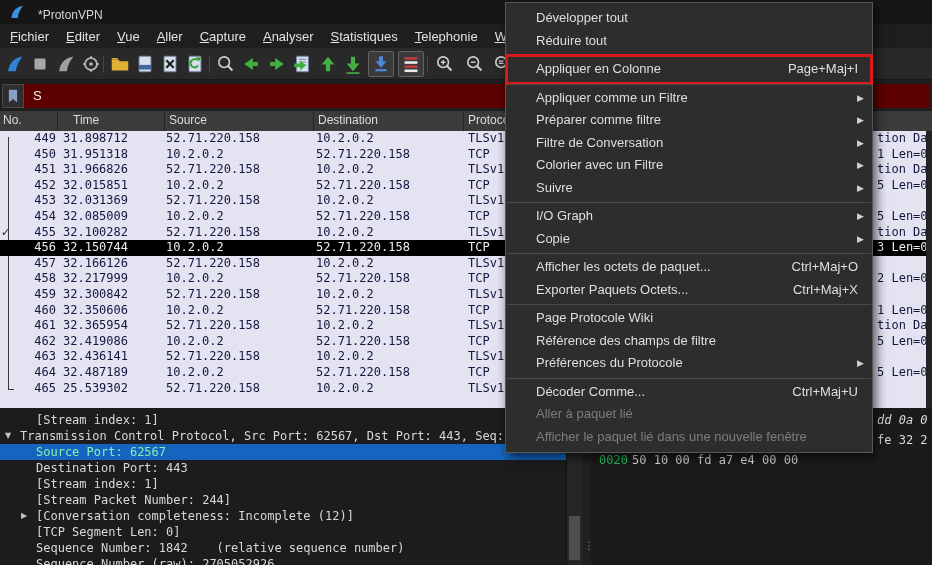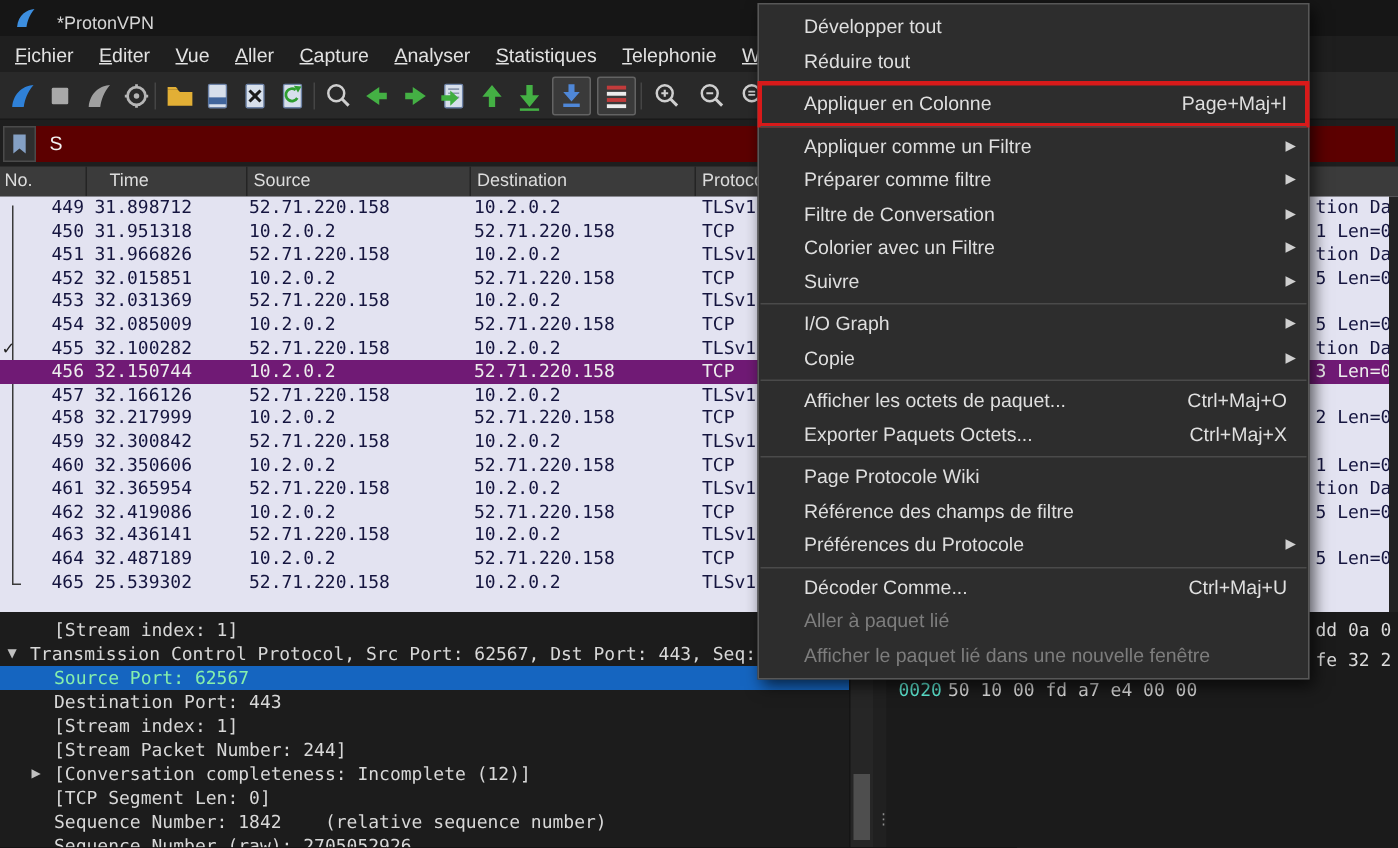--- a/index.html
+++ b/index.html
@@ -34,21 +34,21 @@
            font-size:12px;color:#dcdcdc;}
   .pheader .hcell{position:absolute;top:2px;}
   .hc0{left:3px;} .hc1{left:73px;} .hc2{left:169px;} .hc3{left:318px;} .hc4{left:468px;}
   .hsep{position:absolute;top:0;width:1px;height:20px;background:#242424;}
   .rows{position:absolute;left:0;top:131px;width:932px;height:277px;background:#e3e3f1;
         font-family:"DejaVu Sans Mono",monospace;font-size:12px;color:#15153f;}
   .prow{position:relative;height:15.6px;line-height:15.6px;}
   .prow span{position:absolute;top:0;white-space:pre;}
   .c-no{left:14px;width:42px;text-align:right;}
   .c-time{left:63px;} .c-src{left:166px;} .c-dst{left:316px;} .c-proto{left:468px;} .c-frag{left:877px;}
-  .prow.selected{background:#701a75;color:#ededed;}
+  .prow.selected{background:#000000;color:#ededed;}
   .chk{display:none;left:1px;font-size:11px;color:#222;font-family:"DejaVu Sans",sans-serif;}
   .prow.checked .chk{display:inline;}
   .bracket{position:absolute;left:8px;top:6px;width:5px;height:252px;
            border-left:1px solid #3a3a3a;border-bottom:1px solid #3a3a3a;}
   .list-scroll{position:absolute;left:926px;top:131px;width:6px;height:277px;background:#232323;}
   
   .details{position:absolute;left:0;top:408px;width:566px;height:157px;background:#1c1c1c;
            font-family:"DejaVu Sans Mono",monospace;font-size:12px;color:#d8d8d8;
            padding-top:4px;box-sizing:border-box;overflow:hidden;}
   .dline{position:relative;height:16px;line-height:16px;}
@@ -61,22 +61,22 @@
   
   .vscroll{position:absolute;left:566px;top:408px;width:16px;height:157px;background:#262626;
            border-left:1px solid #151515;box-sizing:border-box;}
   .vthumb{position:absolute;left:2px;top:108px;width:11px;height:44px;background:#4e4e4e;}
   .pane-grip{position:absolute;left:582px;top:408px;width:9px;height:157px;background:#202020;}
   .grip-dots{position:absolute;left:2px;top:132px;font-size:10px;color:#8d8d8d;}
   
   .hexpane{position:absolute;left:591px;top:408px;width:341px;height:157px;background:#1b1b1b;
            font-family:"DejaVu Sans Mono",monospace;font-size:12px;color:#dadada;}
   .hexpane span{position:absolute;white-space:pre;}
-  .hfrag1{left:286px;top:5px;} .hfrag2{left:286px;top:25px;}
-  .hoff{left:8px;top:45px;color:#5eead4;} .hbytes{left:41px;top:45px;}
+  .hfrag1{left:286px;top:5px;font-style:italic;} .hfrag2{left:286px;top:25px;}
+  .hoff{left:8px;top:45px;color:#22c55e;} .hbytes{left:41px;top:45px;}
   
   .ctx{position:absolute;left:505px;top:2px;width:368px;background:#2d2d2d;
        border:1px solid #575757;box-sizing:border-box;padding:4px 0;z-index:50;
        box-shadow:3px 4px 10px rgba(0,0,0,0.65);}
   .mitem{position:relative;height:22.5px;line-height:22.5px;padding:0 28px 0 30px;
          color:#dfdfdf;font-size:13px;white-space:nowrap;}
   .mitem.sep_before{margin-top:6px;}
   .mitem.sep_before::before{content:'';position:absolute;left:1px;right:1px;top:-3px;
                             border-top:1px solid #4a4a4a;}
   .mitem.disabled{color:#7d7d7d;}

